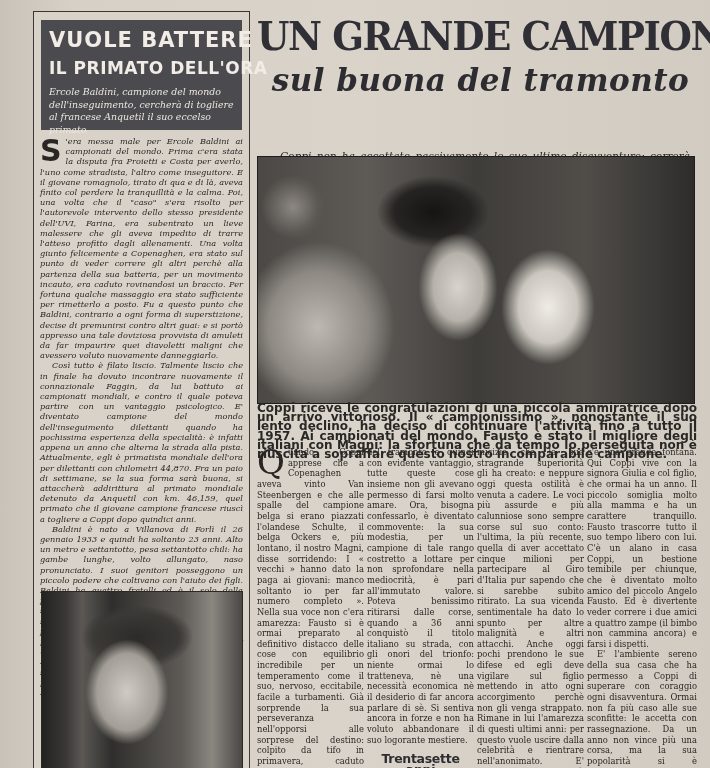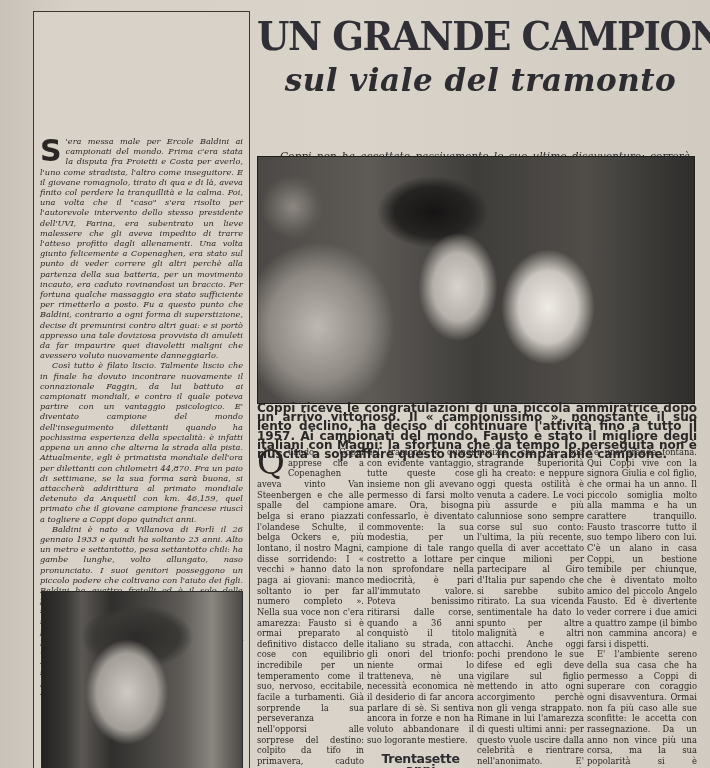--- a/index.html
+++ b/index.html
@@ -112,30 +112,35 @@
     font-family: "DejaVu Sans", sans-serif; font-weight: bold; font-size: 12.5px;
     text-align: center; margin: 9px 0 8px; letter-spacing: -0.3px; color: #2d2c31;
   }
 </style>
 </head>
 <body>
 
 <div class="page-bg"></div>
 
 <div class="sidebar">
+  <div class="sidebar-head">
+    <div class="t1">VUOLE BATTERE</div>
+    <div class="t2">IL PRIMATO DELL'ORA</div>
+    <div class="sub">Ercole Baldini, campione del mondo dell'inseguimento, cercherà di togliere al francese Anquetil il suo eccelso primato</div>
+  </div>
   <div class="sidebar-body">
     <p class="first"><span class="dropcap">S</span><span>'era messa male per Ercole Baldini ai campionati del mondo. Prima c'era stata la disputa fra Proietti e Costa per averlo, l'uno come stradista, l'altro come inseguitore. E il giovane romagnolo, tirato di qua e di là, aveva finito col perdere la tranquillità e la calma. Poi, una volta che il "caso" s'era risolto per l'autorevole intervento dello stesso presidente dell'UVI, Farina, era subentrato un lieve malessere che gli aveva impedito di trarre l'atteso profitto dagli allenamenti. Una volta giunto felicemente a Copenaghen, era stato sul punto di veder correre gli altri perchè alla partenza della sua batteria, per un movimento incauto, era caduto rovinandosi un braccio. Per fortuna qualche massaggio era stato sufficiente per rimetterlo a posto. Fu a questo punto che Baldini, contrario a ogni forma di superstizione, decise di premunirsi contro altri guai: e si portò appresso una tale doviziosa provvista di amuleti da far impaurire quei diavoletti maligni che avessero voluto nuovamente danneggiarlo.</span></p>
     <p>Così tutto è filato liscio. Talmente liscio che in finale ha dovuto incontrare nuovamente il connazionale Faggin, da lui battuto ai campionati mondiali, e contro il quale poteva partire con un vantaggio psicologico. E' diventato campione del mondo dell'inseguimento dilettanti quando ha pochissima esperienza della specialità: è infatti appena un anno che alterna la strada alla pista. Attualmente, egli è primatista mondiale dell'ora per dilettanti con chilometri 44,870. Fra un paio di settimane, se la sua forma sarà buona, si attaccherà addirittura al primato mondiale detenuto da Anquetil con km. 46,159, quel primato che il giovane campione francese riuscì a togliere a Coppi dopo quindici anni.</p>
     <p>Baldini è nato a Villanova di Forlì il 26 gennaio 1933 e quindi ha soltanto 23 anni. Alto un metro e settantotto, pesa settantotto chili: ha gambe lunghe, volto allungato, naso pronunciato. I suoi genitori posseggono un piccolo podere che coltivano con l'aiuto dei figli. Baldini ha quattro fratelli ed è il solo della famiglia che si sia allontanato dalla terra: studente di agraria, fu proprio recandosi a scuola in bicicletta che si accorse di saperci fare. Ora ha una brillante carriera davanti a sè perchè anche su strada va molto forte: per questo Proietti lo voleva fra i suoi dilettanti. Forse è stato meglio che Costa sia stato favorito: sul piatto circuito di Vallerup, dove gli italiani pur battendosi bene sono stati sconfitti, neppure Baldini avrebbe potuto far meglio.</p>
   </div>
   <div class="sidebar-photo"></div>
 </div>
 
 <div class="headline">UN GRANDE CAMPIONE</div>
-<div class="subheadline">sul viale del tramonto</div>
+<div class="subheadline">sul buona del tramonto</div>
 <div class="standfirst">Coppi non ha accettato passivamente le sue ultime disavventure: correrà ancora per un anno, poi si allontanerà dalle scene, che lo videro tante volte protagonista, con l'intenzione di farsi dimenticare.</div>
 
 <div class="main-photo"></div>
 <div class="caption">Coppi riceve le congratulazioni di una piccola ammiratrice dopo un arrivo vittorioso. Il « campionissimo », nonostante il suo lento declino, ha deciso di continuare l'attività fino a tutto il 1957. Ai campionati del mondo, Fausto è stato il migliore degli italiani con Magni: la sfortuna che da tempo lo perseguita non è riuscita a sopraffare questo nostro incomparabile campione.</div>
 
 <div class="col col1">
   <p><span class="qcap">Q</span><span>uando Coppi apprese che a Copenaghen aveva vinto Van Steenbergen e che alle spalle del campione belga si erano piazzati l'olandese Schulte, il belga Ockers e, più lontano, il nostro Magni, disse sorridendo: I « vecchi » hanno dato la paga ai giovani: manco soltanto io per far numero completo ». Nella sua voce non c'era amarezza: Fausto si è ormai preparato al definitivo distacco delle cose con equilibrio incredibile per un temperamento come il suo, nervoso, eccitabile, facile a turbamenti. Già sorprende la sua perseveranza nell'opporsi alle sorprese del destino: colpito da tifo in primavera, caduto gravemente al Giro d'Italia, ha ripreso entrambe le volte con un coraggio e una forza d'animo che gli erano sconosciuti. A Copenaghen, la malasorte non lo ha risparmiato: avendo forato nel momento in cui si scatenava la « bagarre », ha saputo riprendere con uno stupen-</span></p>
 </div>
 
 <div class="col col2">

